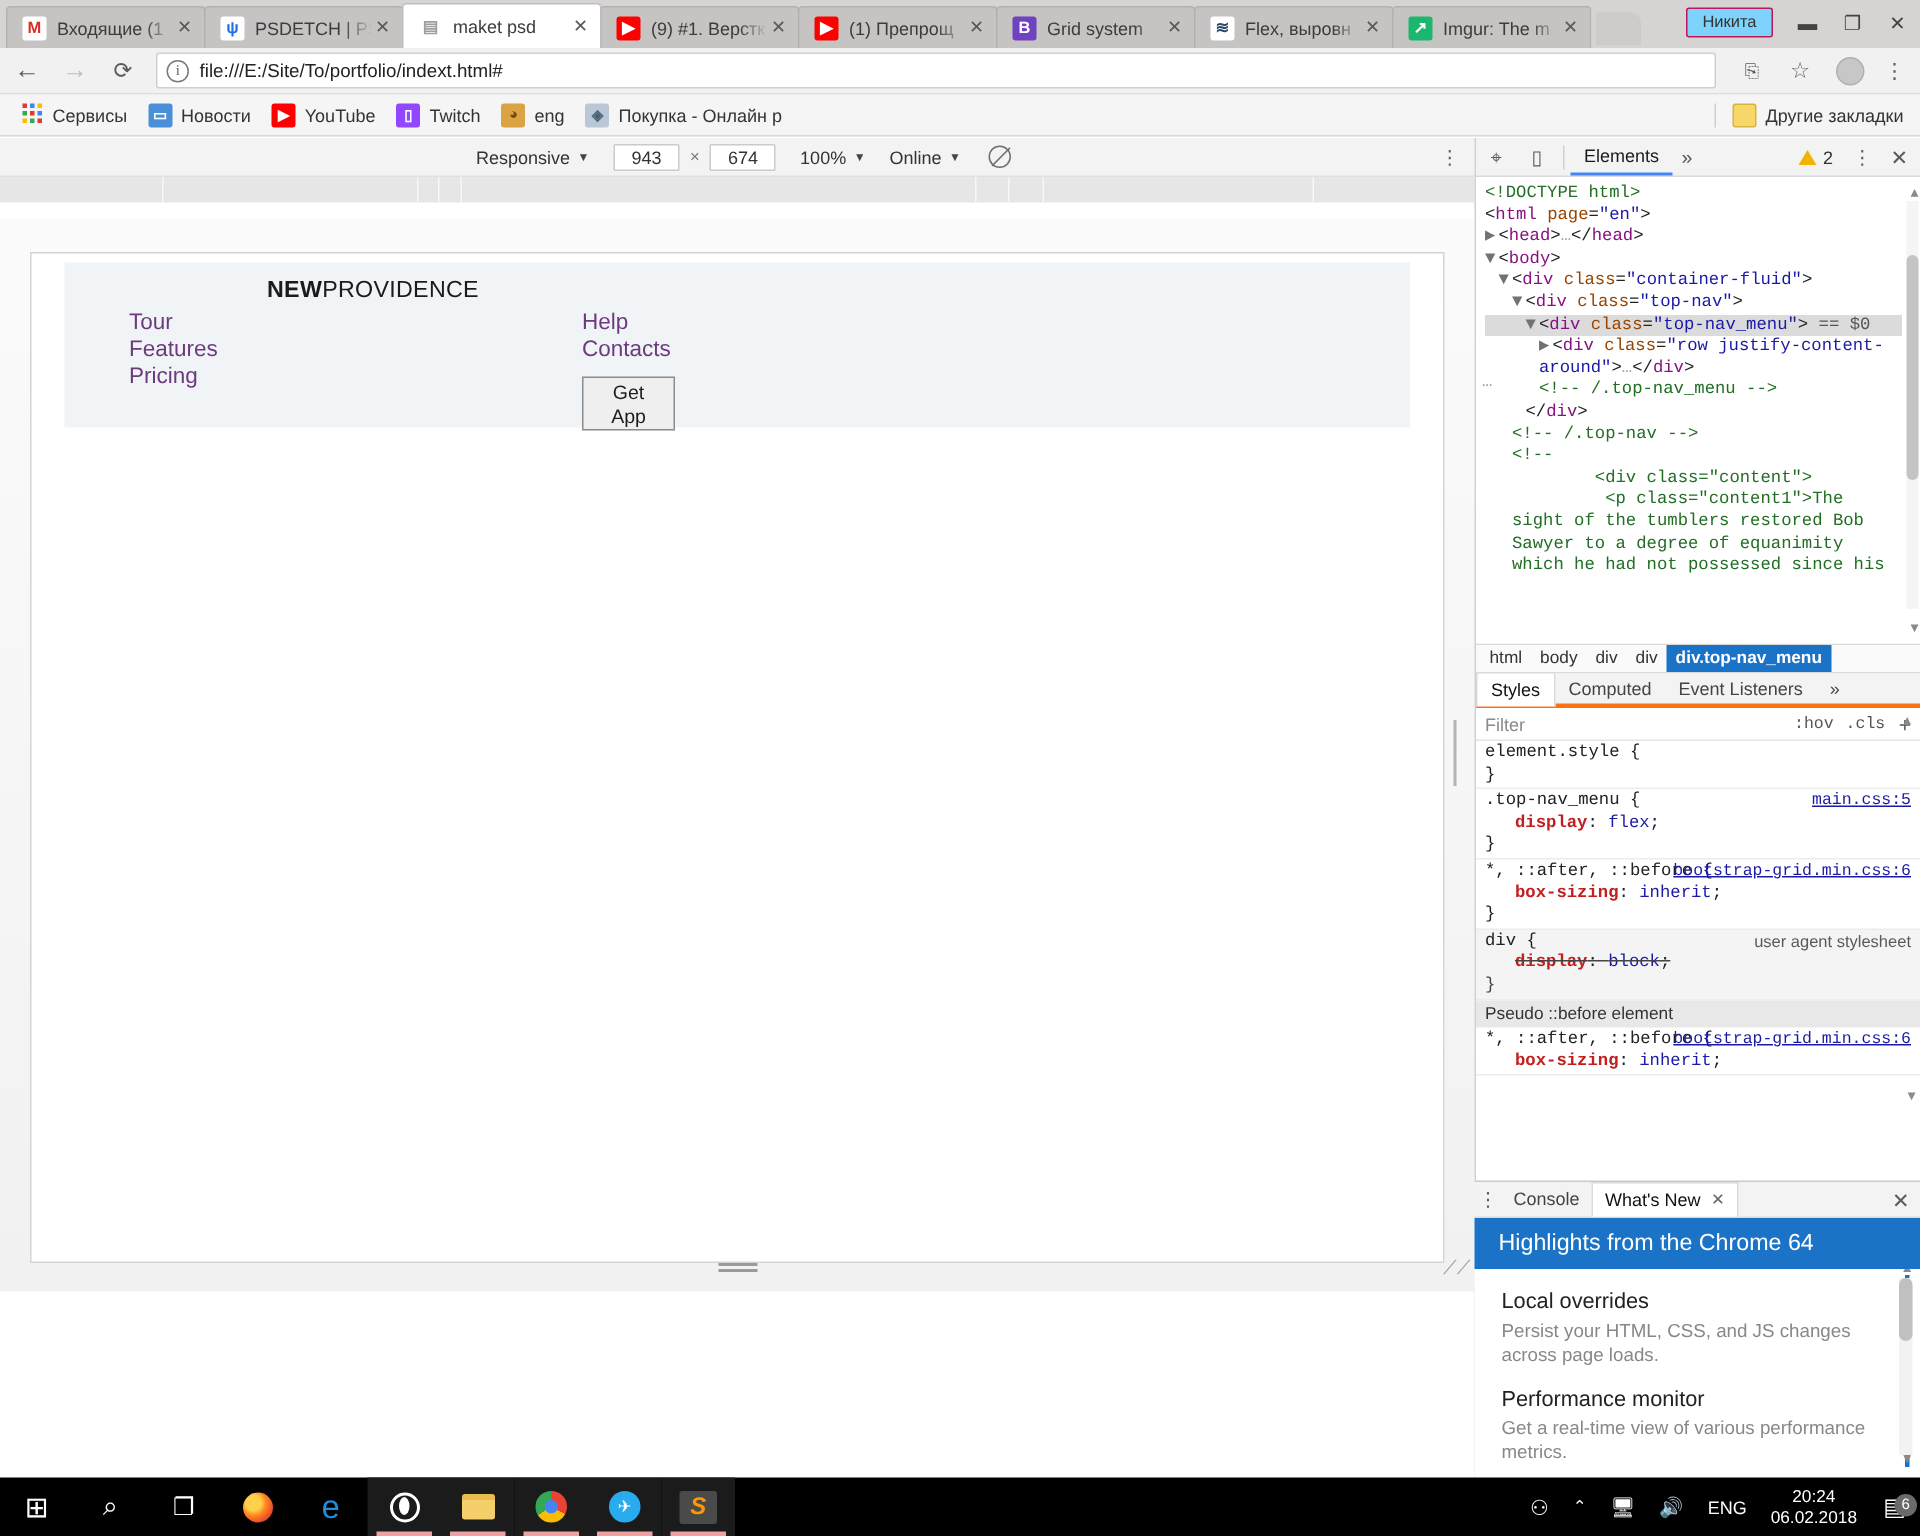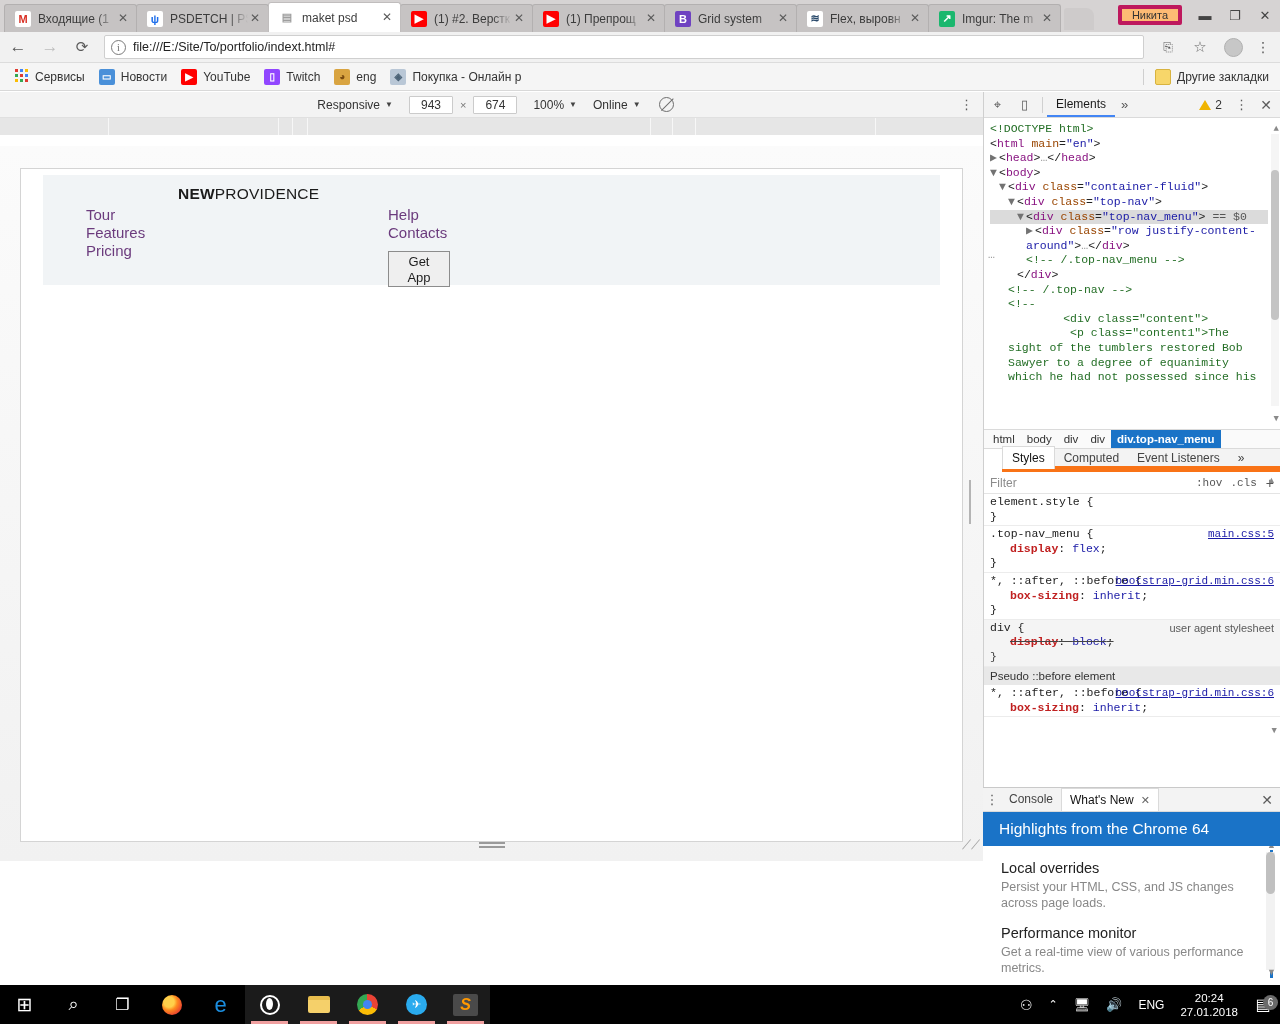--- a/index.html
+++ b/index.html
@@ -55,21 +55,21 @@
   .newtab {
     width: 30px; height: 22px; margin-left: 4px; margin-bottom: 2px;
     background: #cecbcb; border-radius: 3px 8px 0 0;
   }
   .winbar {
     position: absolute; right: 0; top: 0; height: 30px;
     display: flex; align-items: center;
   }
   .profilechip {
     height: 20px; padding: 0 10px; margin-right: 8px;
-    background: #fdba74; border: 4px solid #be185d; border-radius: 2px;
+    background: #7dd3fc; border: 1px solid #be185d; border-radius: 2px;
     font-size: 11px; color: #333; display: flex; align-items: center;
   }
   .winbtn {
     width: 30px; height: 28px; display: flex; align-items: center;
     justify-content: center; font-size: 13px; color: #444;
   }
 
   
   .navbar {
     position: absolute; top: 32px; left: 0; width: 1280px; height: 31px;
@@ -256,21 +256,21 @@
   .crumbs {
     height: 20px; border-top: 1px solid #dadada; border-bottom: 1px solid #dadada;
     display: flex; align-items: center; font-size: 11.5px; color: #333;
     background: #fafafa; padding-left: 3px;
   }
   .crumb { padding: 0 6px; height: 18px; line-height: 18px; }
   .crumb.sel { background: #1a73c7; color: #fff; font-weight: bold; }
 
   .styletabs {
     height: 23px; display: flex; align-items: center;
-    border-bottom: 6px solid #f97316; background: #f3f3f3; font-size: 12px; margin-left: 18px;
+    border-bottom: 3px solid #f97316; background: #f3f3f3; font-size: 12px;
   }
   .st-tab { padding: 0 9px; height: 22px; line-height: 22px; color: #444; }
   .st-tab.sel { background: #fff; border: 1px solid #dadada; border-bottom: none;
                 color: #111; height: 23px; line-height: 22px; }
 
   .filterrow {
     height: 22px; display: flex; align-items: center; padding: 0 6px;
     border-bottom: 1px solid #e4e4e4; font-size: 12px; color: #555;
     background: #fff; position: relative;
   }
@@ -371,21 +371,21 @@
           <span class="tab-title">PSDETCH | PS</span>
           <span class="tab-close">✕</span>
         </div>
         <div class="tab active">
           <span class="tab-fav" style="background: rgb(255, 255, 255); color: rgb(158, 158, 158);">▤</span>
           <span class="tab-title">maket psd</span>
           <span class="tab-close">✕</span>
         </div>
         <div class="tab">
           <span class="tab-fav" style="background: rgb(255, 0, 0); color: rgb(255, 255, 255);">▶</span>
-          <span class="tab-title">(1) #2. Верстк</span>
+          <span class="tab-title">(9) #1. Верстк</span>
           <span class="tab-close">✕</span>
         </div>
         <div class="tab">
           <span class="tab-fav" style="background: rgb(255, 0, 0); color: rgb(255, 255, 255);">▶</span>
           <span class="tab-title">(1) Препрощ</span>
           <span class="tab-close">✕</span>
         </div>
         <div class="tab">
           <span class="tab-fav" style="background: rgb(111, 66, 193); color: rgb(255, 255, 255);">B</span>
           <span class="tab-title">Grid system</span>
@@ -545,21 +545,21 @@
         <span class="tri"></span>
         <span>2</span>
       </div>
       <div class="dt-hdr-kebab">⋮</div>
       <div class="dt-hdr-close">✕</div>
     </div>
 
     <div class="domtree">
       <div id="dom-host">
           <div class="ln" style="padding-left: 0px;"><span class="cmt">&lt;!DOCTYPE html&gt;</span></div>
-          <div class="ln" style="padding-left: 0px;"><span class="punc">&lt;</span><span class="tag">html</span> <span class="attr">main</span>=<span class="val">"en"</span><span class="punc">&gt;</span></div>
+          <div class="ln" style="padding-left: 0px;"><span class="punc">&lt;</span><span class="tag">html</span> <span class="attr">page</span>=<span class="val">"en"</span><span class="punc">&gt;</span></div>
           <div class="ln" style="padding-left: 0px;"><span class="arrow">▶</span><span class="punc">&lt;</span><span class="tag">head</span><span class="punc">&gt;</span><span class="dimmed">…</span><span class="punc">&lt;/</span><span class="tag">head</span><span class="punc">&gt;</span></div>
           <div class="ln" style="padding-left: 0px;"><span class="arrow">▼</span><span class="punc">&lt;</span><span class="tag">body</span><span class="punc">&gt;</span></div>
           <div class="ln" style="padding-left: 9px;"><span class="arrow">▼</span><span class="punc">&lt;</span><span class="tag">div</span> <span class="attr">class</span>=<span class="val">"container-fluid"</span><span class="punc">&gt;</span></div>
           <div class="ln" style="padding-left: 18px;"><span class="arrow">▼</span><span class="punc">&lt;</span><span class="tag">div</span> <span class="attr">class</span>=<span class="val">"top-nav"</span><span class="punc">&gt;</span></div>
           <div class="ln sel-row" style="padding-left: 27px;"><span class="arrow">▼</span><span class="punc">&lt;</span><span class="tag">div</span> <span class="attr">class</span>=<span class="val">"top-nav_menu"</span><span class="punc">&gt;</span> <span class="dollar">== $0</span></div>
           <div class="ln" style="padding-left: 36px;"><span class="arrow">▶</span><span class="punc">&lt;</span><span class="tag">div</span> <span class="attr">class</span>=<span class="val">"row justify-content-around"</span><span class="punc">&gt;</span><span class="dimmed">…</span><span class="punc">&lt;/</span><span class="tag">div</span><span class="punc">&gt;</span></div>
           <div class="ln" style="padding-left: 36px;"><span class="cmt">&lt;!-- /.top-nav_menu --&gt;</span></div>
           <div class="ln" style="padding-left: 27px;"><span class="punc">&lt;/</span><span class="tag">div</span><span class="punc">&gt;</span></div>
           <div class="ln" style="padding-left: 18px;"><span class="cmt">&lt;!-- /.top-nav --&gt;</span></div>
           <div class="ln" style="padding-left: 18px;"><span class="cmt">&lt;!--</span></div>
@@ -700,21 +700,21 @@
         </div>
       </div>
     <div class="tray">
       <div class="tray-ico">⚇</div>
       <div class="tray-ico" style="font-size:11px;">⌃</div>
       <div class="tray-ico" style="font-size:13px;">🖥</div>
       <div class="tray-ico" style="font-size:13px;">🔊</div>
       <div class="tray-ico" style="font-size:12px;">ENG</div>
       <div class="clock">
         <div>20:24</div>
-        <div>27.01.2018</div>
+        <div>06.02.2018</div>
       </div>
       <div class="notif">
         <span style="color:#fff;font-size:16px;">▤</span>
         <span class="notif-badge">6</span>
       </div>
     </div>
   </div>
 
 </div>
 

